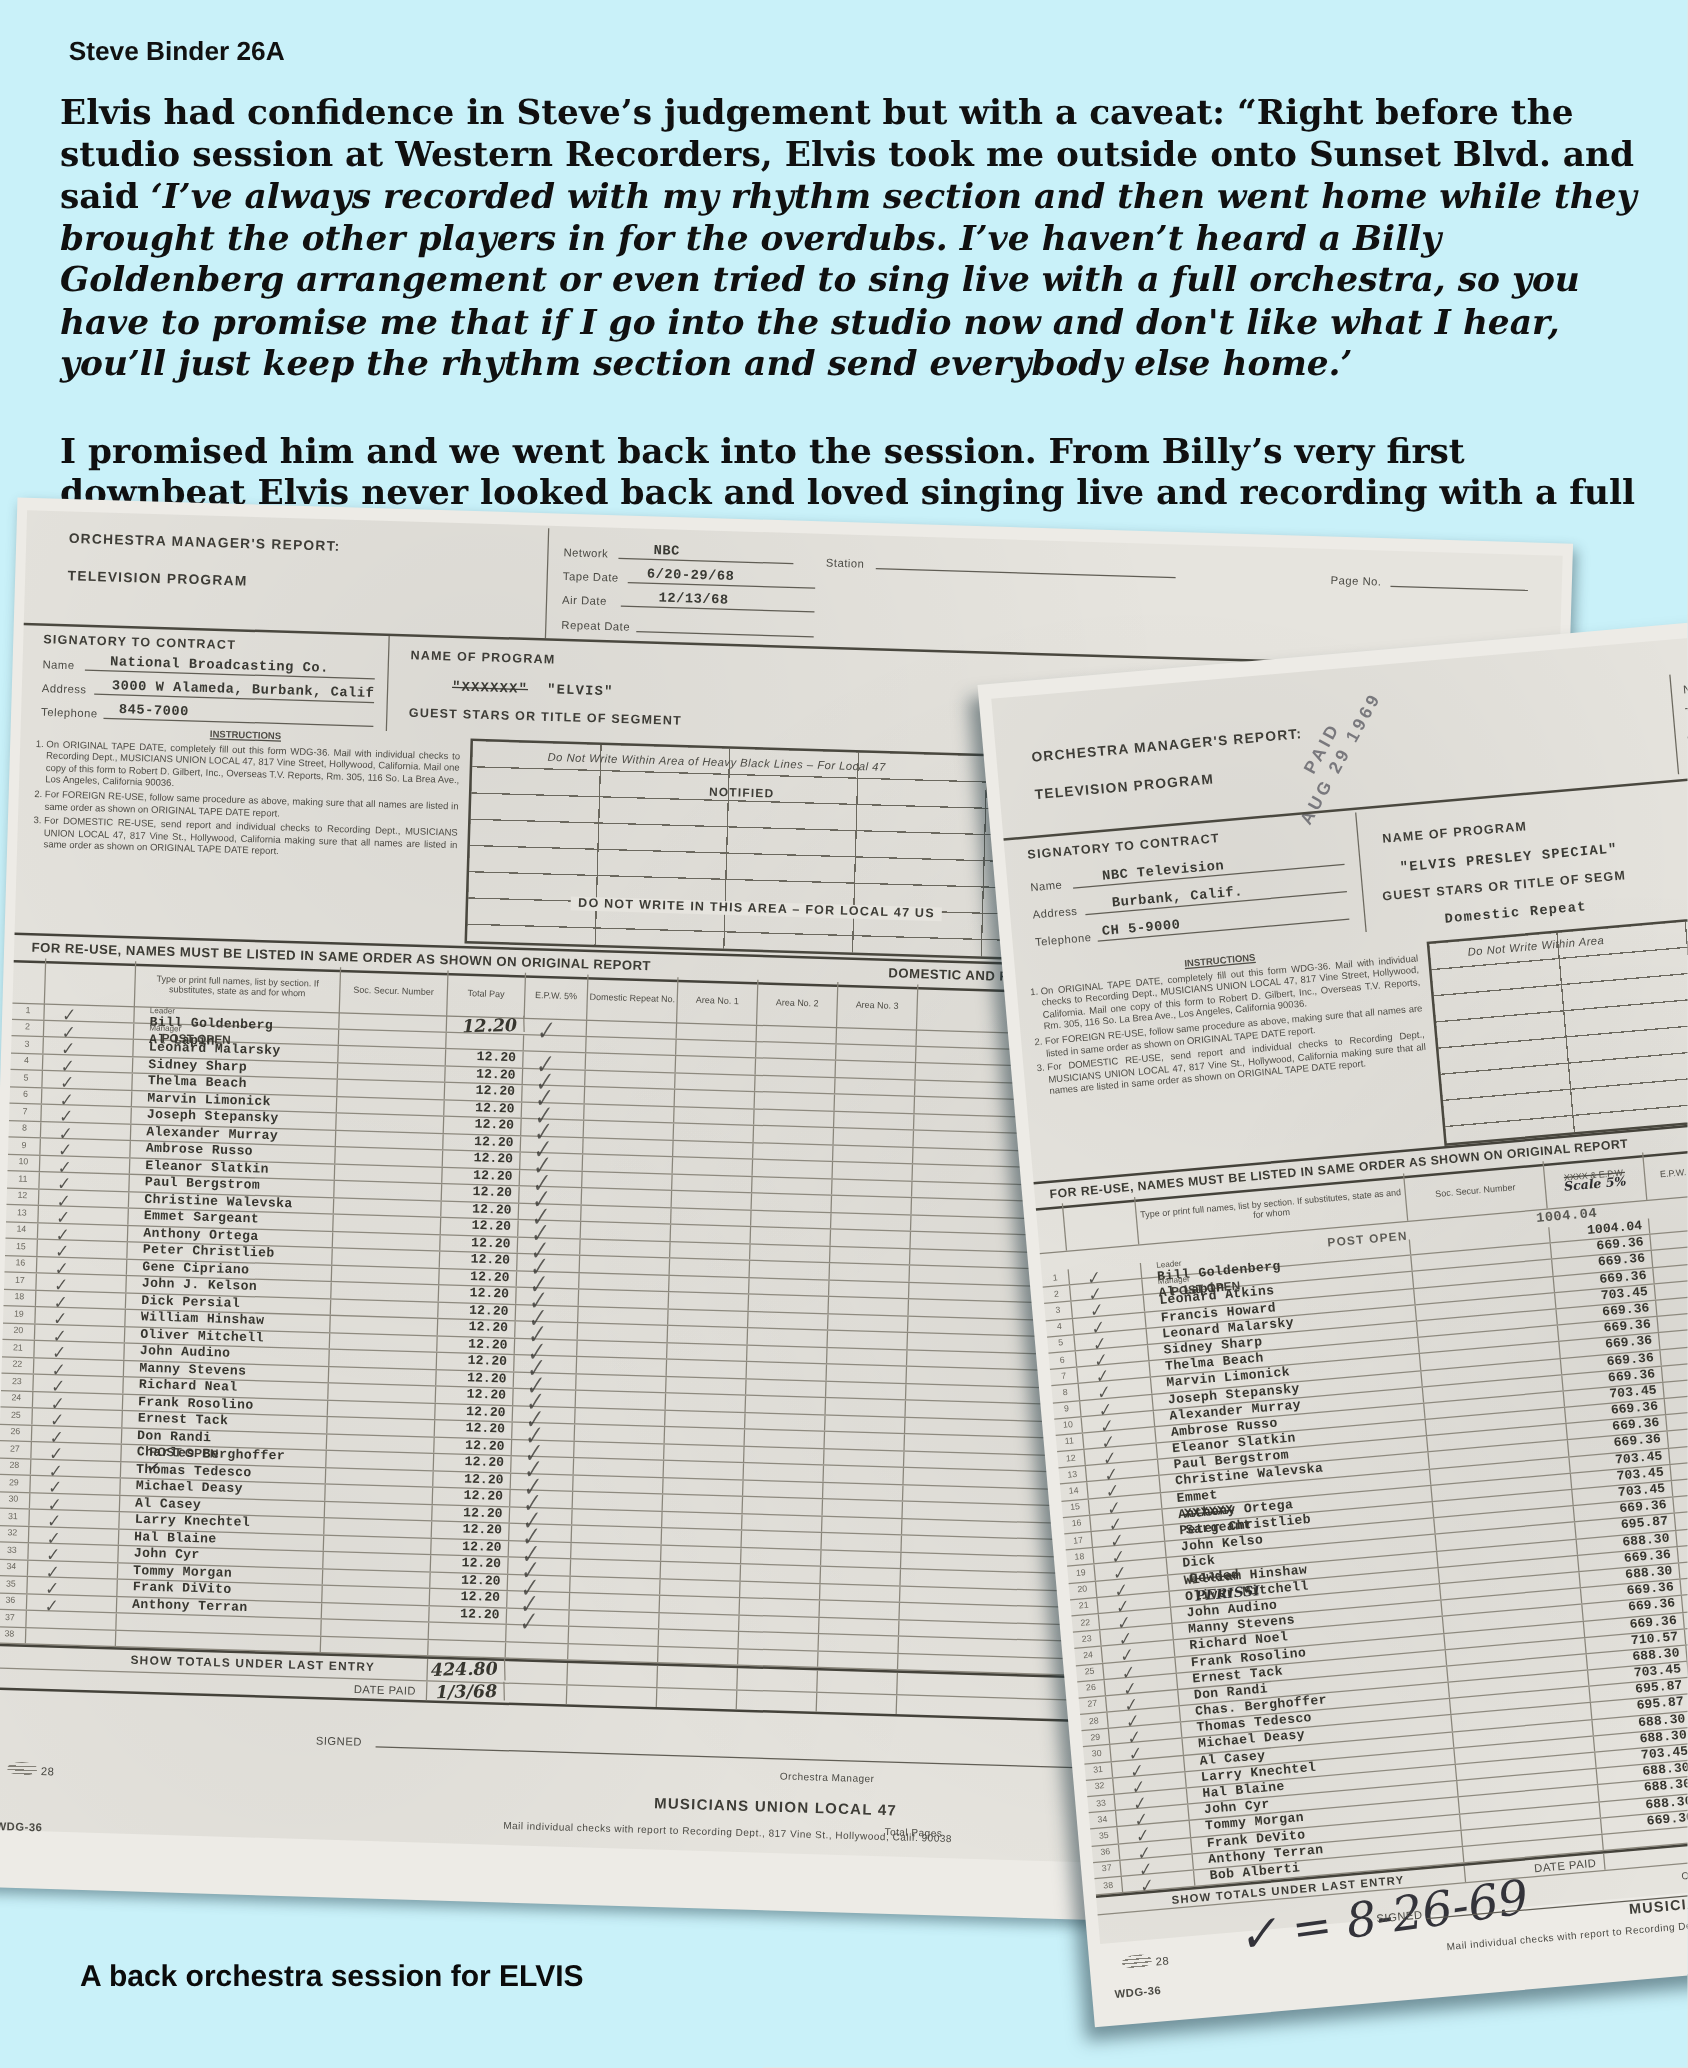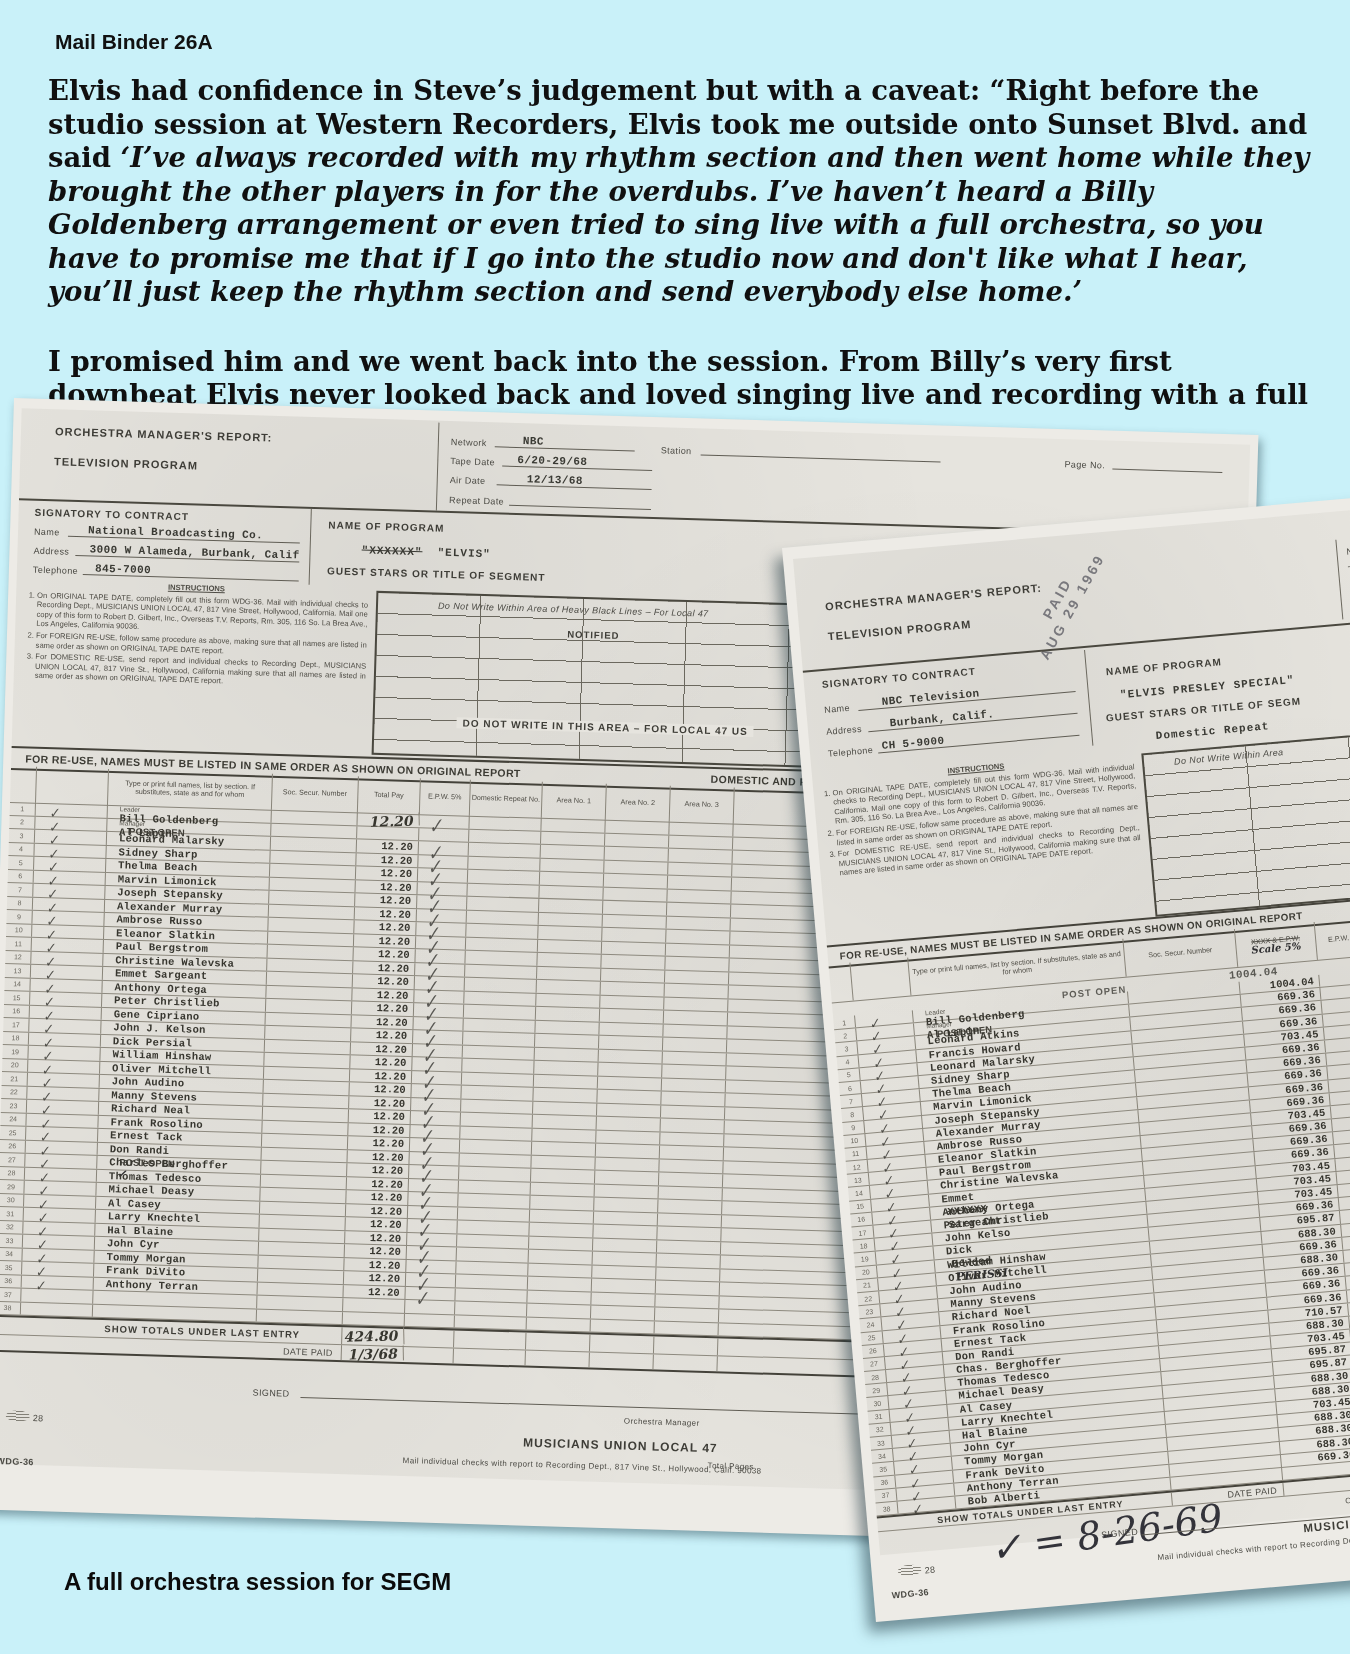--- a/index.html
+++ b/index.html
@@ -69,26 +69,26 @@
   .c-val.hv{font-family:"DejaVu Serif",serif;font-style:italic;font-size:14px;transform:rotate(-3deg)}
   .stamp{position:absolute;transform:rotate(-56deg);color:#4f4f58;opacity:.7;text-align:center;
          font:700 14px "Liberation Sans",sans-serif;letter-spacing:3px;line-height:17px;white-space:nowrap}
   .bug{display:inline-block;width:24px;height:11px;border-radius:50%;opacity:.8;vertical-align:middle;
        background:repeating-linear-gradient(#6b685e 0 1px,transparent 1px 3px);margin-right:3px}
   .signhand{font-family:"DejaVu Serif",serif;font-style:italic;color:#33333a;white-space:nowrap}
 </style>
 </head>
 <body>
 
-<div class="abs tag">Mail Binder 26A</div>
+<div class="abs tag">Steve Binder 26A</div>
 <div class="abs intro">
   <p><span>Elvis had confidence in Steve’s judgement but with a caveat: “Right before the studio session at Western Recorders, Elvis took me outside onto Sunset Blvd. and said </span><span class="it">‘I’ve always recorded with my rhythm section and then went home while they brought the other players in for the overdubs. I’ve haven’t heard a Billy Goldenberg arrangement or even tried to sing live with a full orchestra, so you have to promise me that if I go into the studio now and don't like what I hear, you’ll  just keep the rhythm section and send everybody else home.’</span></p>
   <p>I promised him and we went back into the session. From Billy’s very first downbeat Elvis never looked back and loved singing live and recording with a full orchestra.”</p>
 </div>
-<div class="abs caption">A full orchestra session for SEGM</div>
+<div class="abs caption">A back orchestra session for ELVIS</div>
 
 <div class="paper doc-left">
   <div class="scan"></div>
 
   <div class="abs fl big" style="left:42px;top:26px">ORCHESTRA MANAGER'S REPORT:</div>
   <div class="abs fl big" style="left:42px;top:56px">TELEVISION PROGRAM</div>
 
   <div class="abs vr" style="left:425px;top:12px;height:88px"></div>
   <div class="abs fl" style="left:438px;top:26px">Network</div>
   <div class="abs typed" style="left:510px;top:22px">NBC</div>

